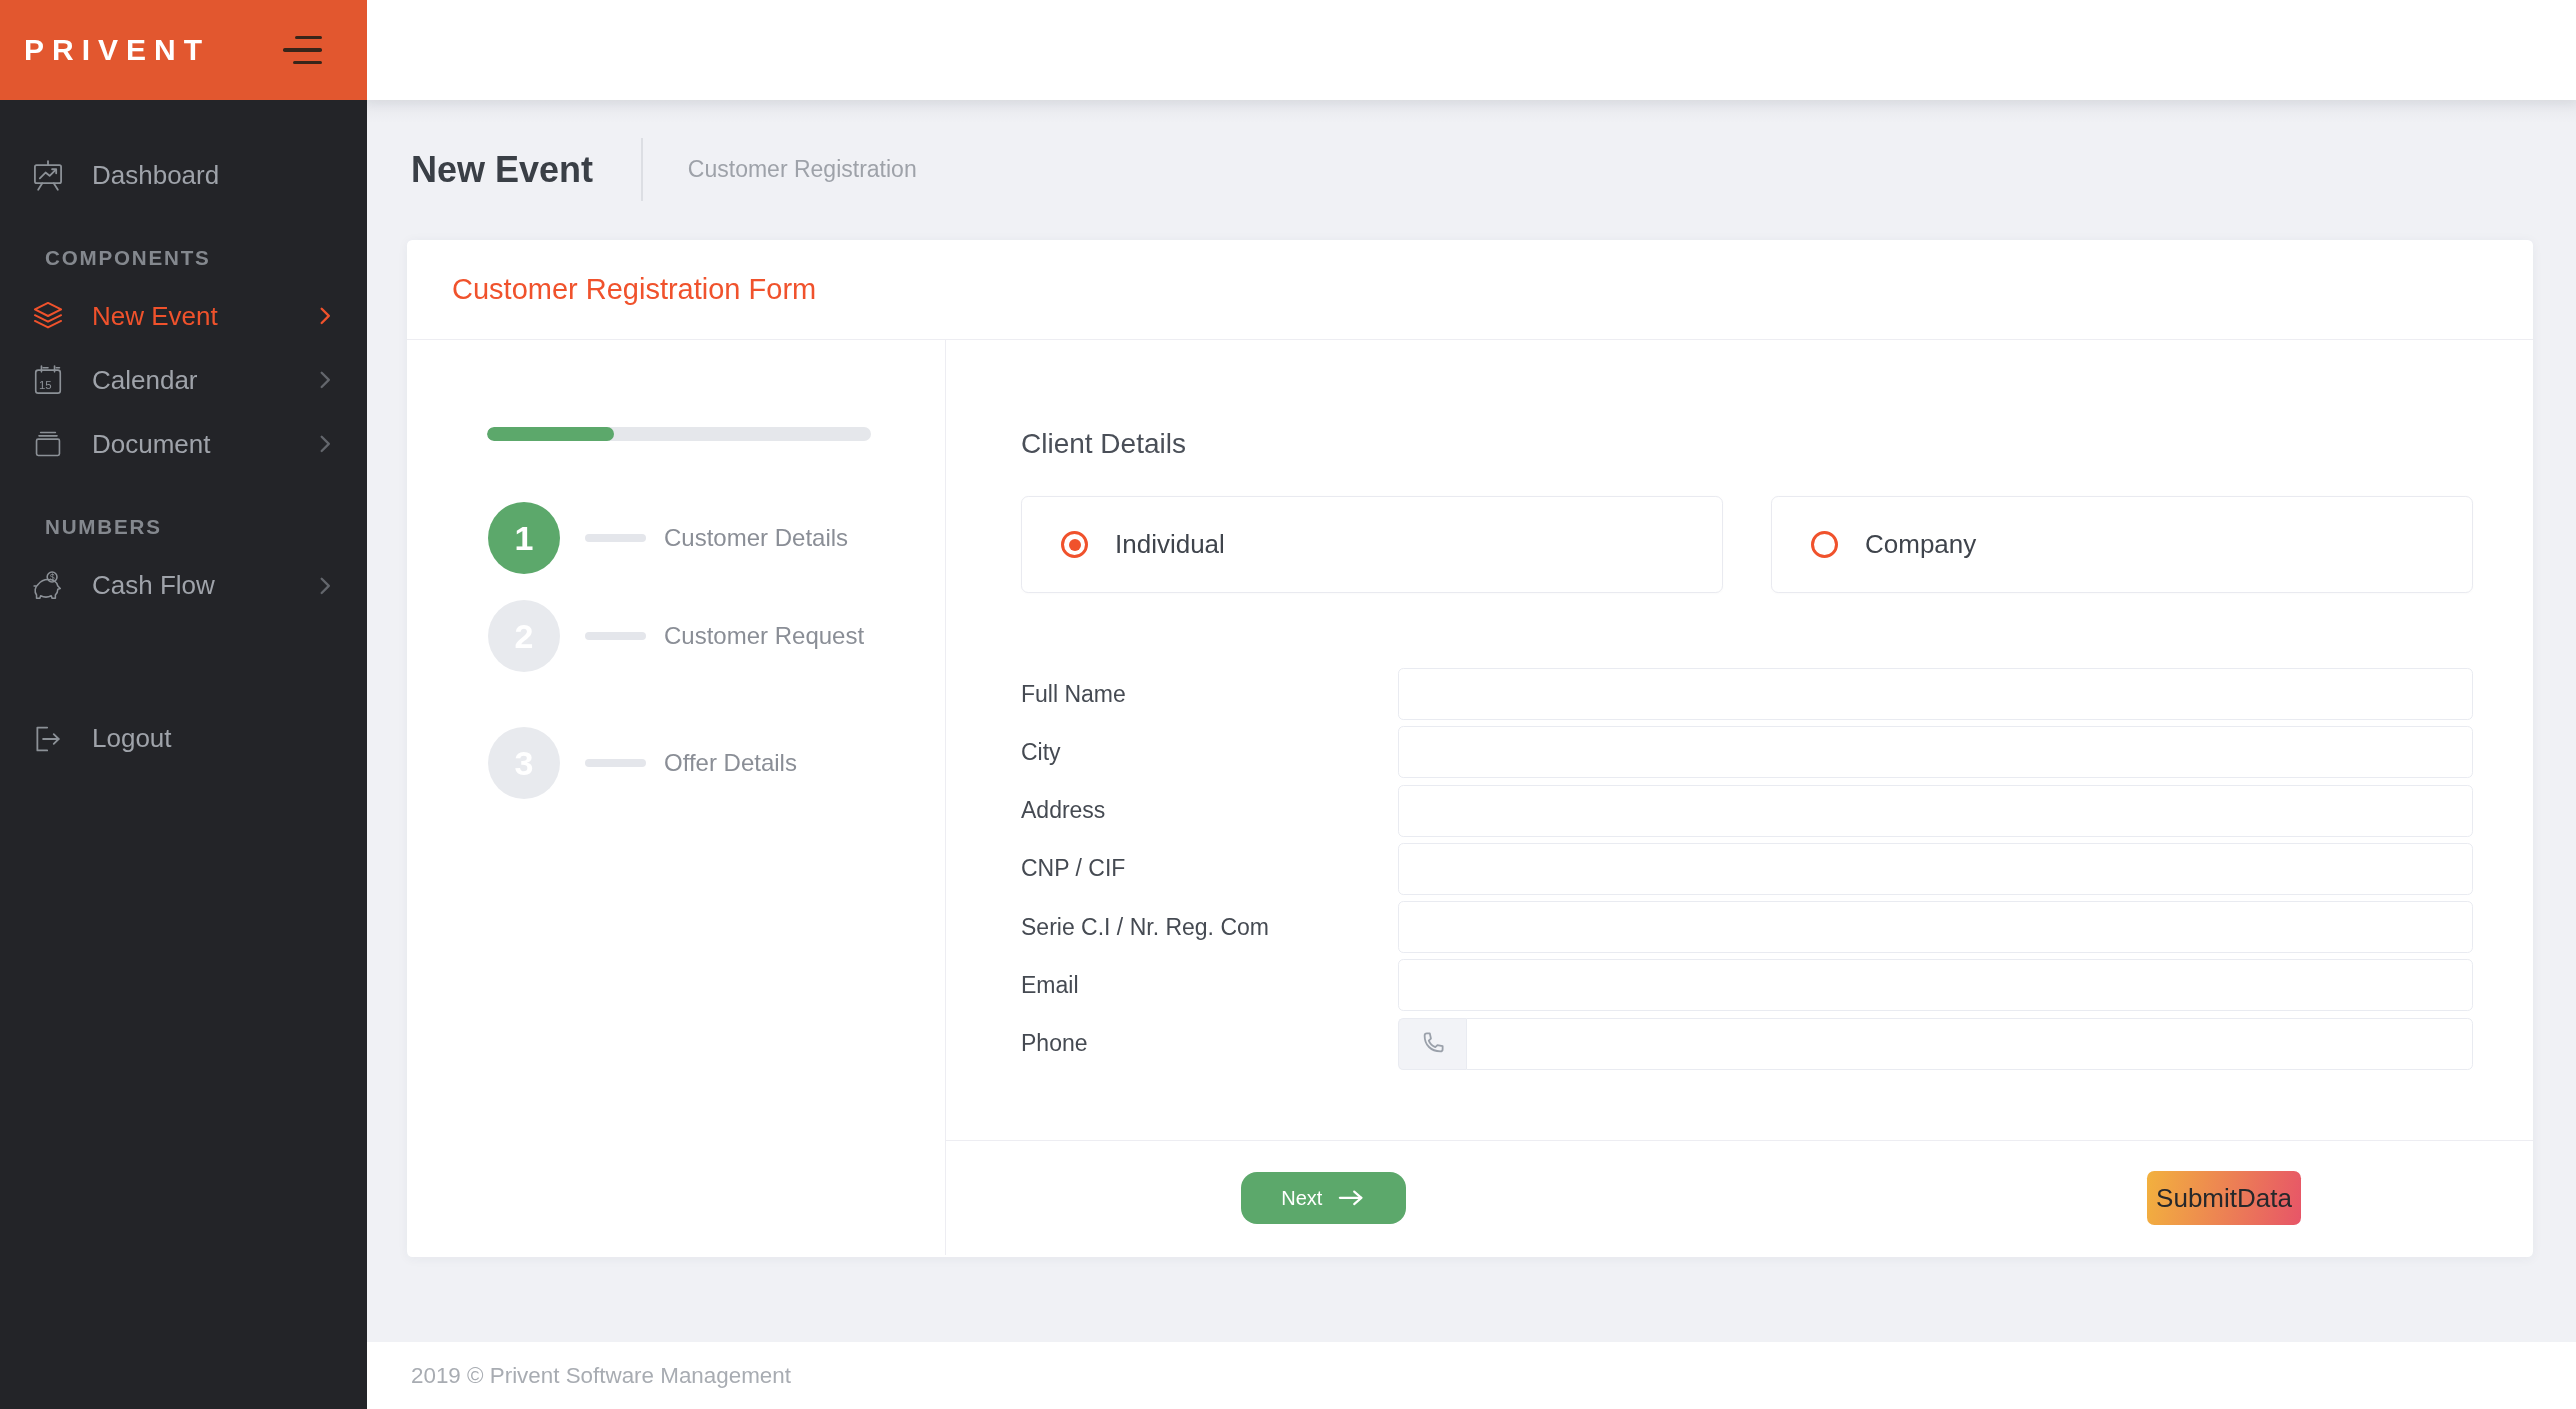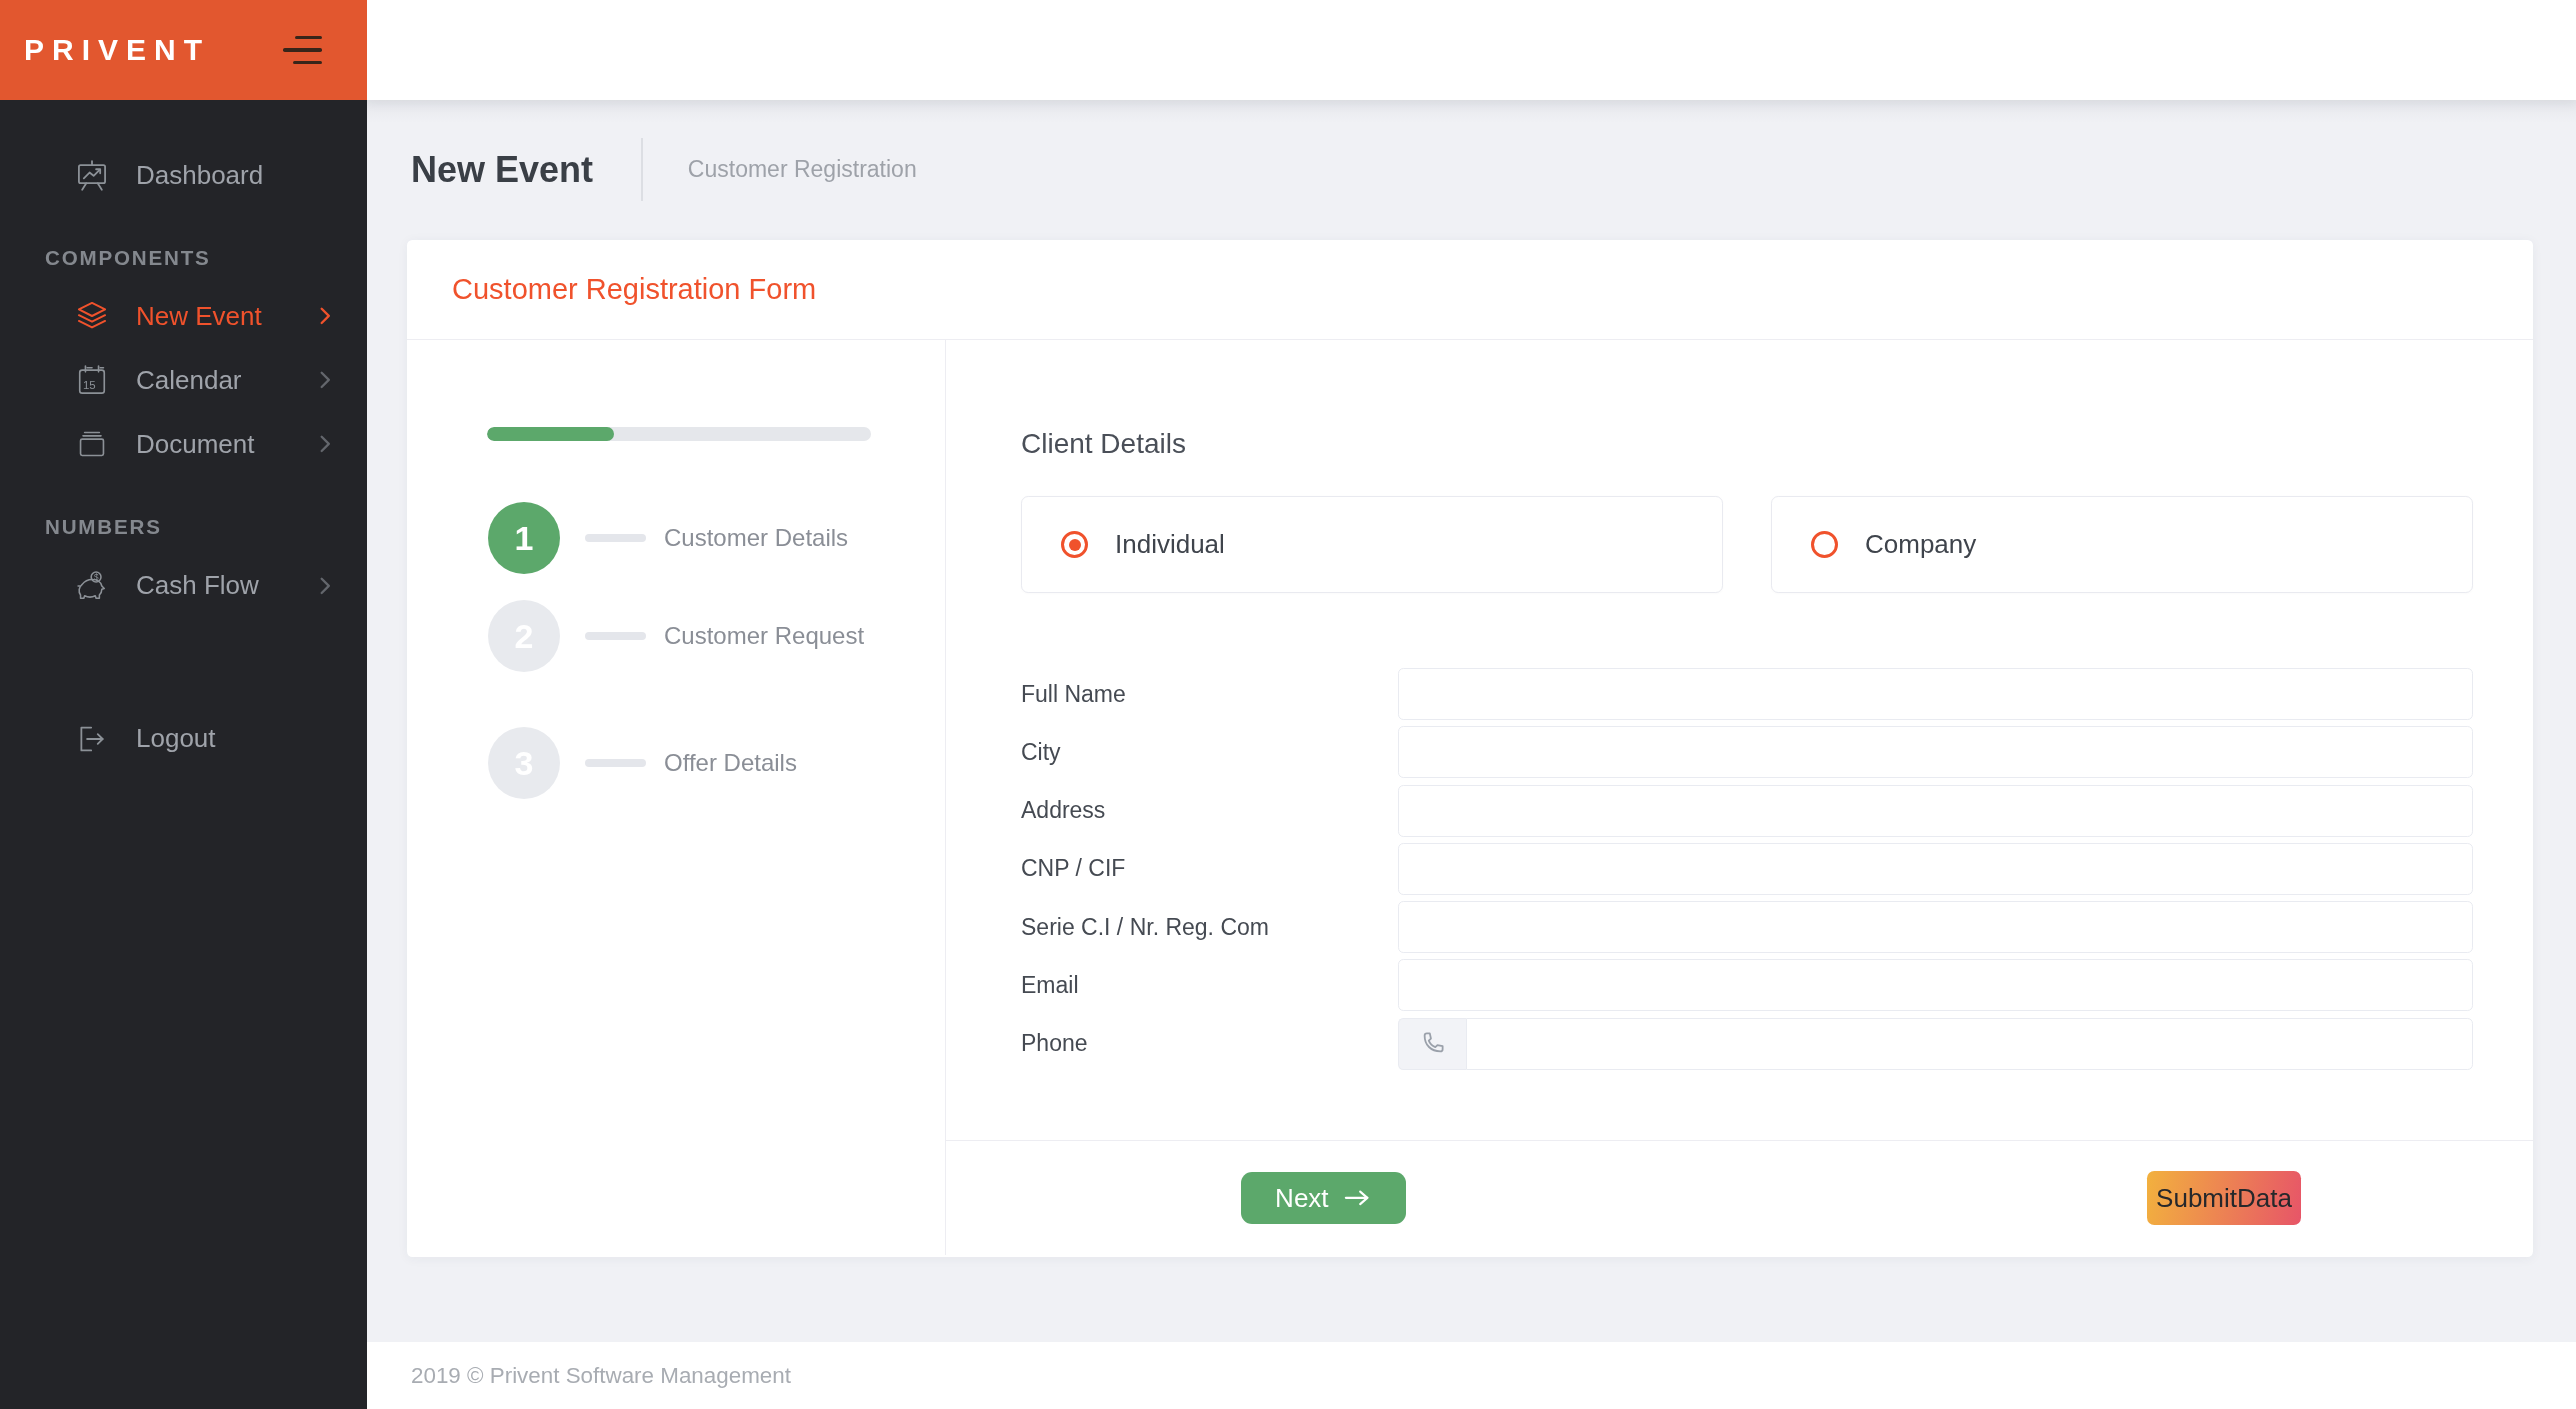--- a/index.html
+++ b/index.html
@@ -14,21 +14,21 @@
   .sidebar{position:absolute; left:0; top:0; width:367px; height:1410px; background:var(--sidebar-bg); z-index:30;}
   .logo{height:100px; background:var(--brand); display:flex; align-items:center; justify-content:space-between; padding:0 45px 0 24px;}
   .logo-text{color:#fff; font-size:30px; font-weight:800; letter-spacing:8px;}
   .hamburger{display:flex; flex-direction:column; align-items:flex-end; gap:9px; cursor:pointer; width:39px;}
   .hamburger span{display:block; height:3.6px; background:#38251A; border-radius:1.8px;}
   .hamburger span:nth-child(1){width:27px;}
   .hamburger span:nth-child(2){width:39px;}
   .hamburger span:nth-child(3){width:29.5px;}
 
   nav{padding-top:43px;}
-  .nav-item{height:64px; display:flex; align-items:center; padding:0 36px 0 72px; color:#9FA3AA; font-size:26px; cursor:pointer;}
+  .nav-item{height:64px; display:flex; align-items:center; padding:0 36px 0 28px; color:#9FA3AA; font-size:26px; cursor:pointer;}
   .nav-item .icon{width:39px; height:39px; margin-right:25px; display:flex; align-items:center; justify-content:center; color:#8C9197; flex:none;}
   .nav-item.active{color:var(--accent);}
   .nav-item.active .icon{color:var(--accent);}
   .nav-item.active .chev{color:var(--accent);}
   .chev{margin-left:auto; color:#63666C; display:flex;}
   .nav-section{font-size:20.6px; color:#84888E; letter-spacing:1.8px; padding:0 45px; margin:39px 0 14.3px; font-weight:600;}
   .nav-gap{height:89px;}
 
   
   .topbar{position:absolute; left:367px; right:0; top:0; height:100px; background:#fff; z-index:20; box-shadow:0 3.6px 10.7px rgba(35,40,60,.07);}
@@ -70,21 +70,21 @@
 
   .fields{margin-top:75px;}
   .field-row{display:flex; align-items:center; margin-bottom:6.3px;}
   .field-row > label{width:377px; font-size:23px; color:#454A52; flex:none;}
   .field-row input{flex:1; height:52px; border:1.8px solid #E9EBF1; border-radius:5.4px; background:#fff; outline:none; font-size:23px; color:#444; padding:0 18px; font-family:"Liberation Sans", sans-serif;}
   .input-group{flex:1; display:flex;}
   .addon{width:68px; background:#F2F3F7; border:1.8px solid #E9EBF1; border-right:none; border-radius:5.4px 0 0 5.4px; display:flex; align-items:center; justify-content:center; color:#9AA0AA; flex:none;}
   .input-group input{border-radius:0 5.4px 5.4px 0;}
 
   .actions{border-top:1.8px solid #EDEDF2; margin-top:64px; height:150px; display:flex; align-items:center; justify-content:space-between; padding:0 232px 0 295px;}
-  .next-btn{width:165px; height:52px; background:var(--green); border:none; border-radius:11px; color:#fff; font-size:26px; display:flex; align-items:center; justify-content:center; gap:14.3px; cursor:pointer; font-family:"Liberation Sans", sans-serif;text-align:right;}
+  .next-btn{width:165px; height:52px; background:var(--green); border:none; border-radius:16px; color:#fff; font-size:20px; display:flex; align-items:center; justify-content:center; gap:14.3px; cursor:pointer; font-family:"Liberation Sans", sans-serif;text-align:right;}
   .submit-btn{width:154px; height:54px; border:none; border-radius:7.2px; background:linear-gradient(100deg, var(--grad-start), var(--grad-end)); color:#26282B; font-size:26px; cursor:pointer; font-family:"Liberation Sans", sans-serif;}
 
   
   .footer{position:absolute; left:367px; right:0; bottom:0; height:68px; background:#fff; display:flex; align-items:center; padding-left:44px; z-index:20;}
   .footer span{font-size:22.4px; color:#A8ACB2;}
 
   svg{display:block;}
 </style>
 </head>
 <body>

